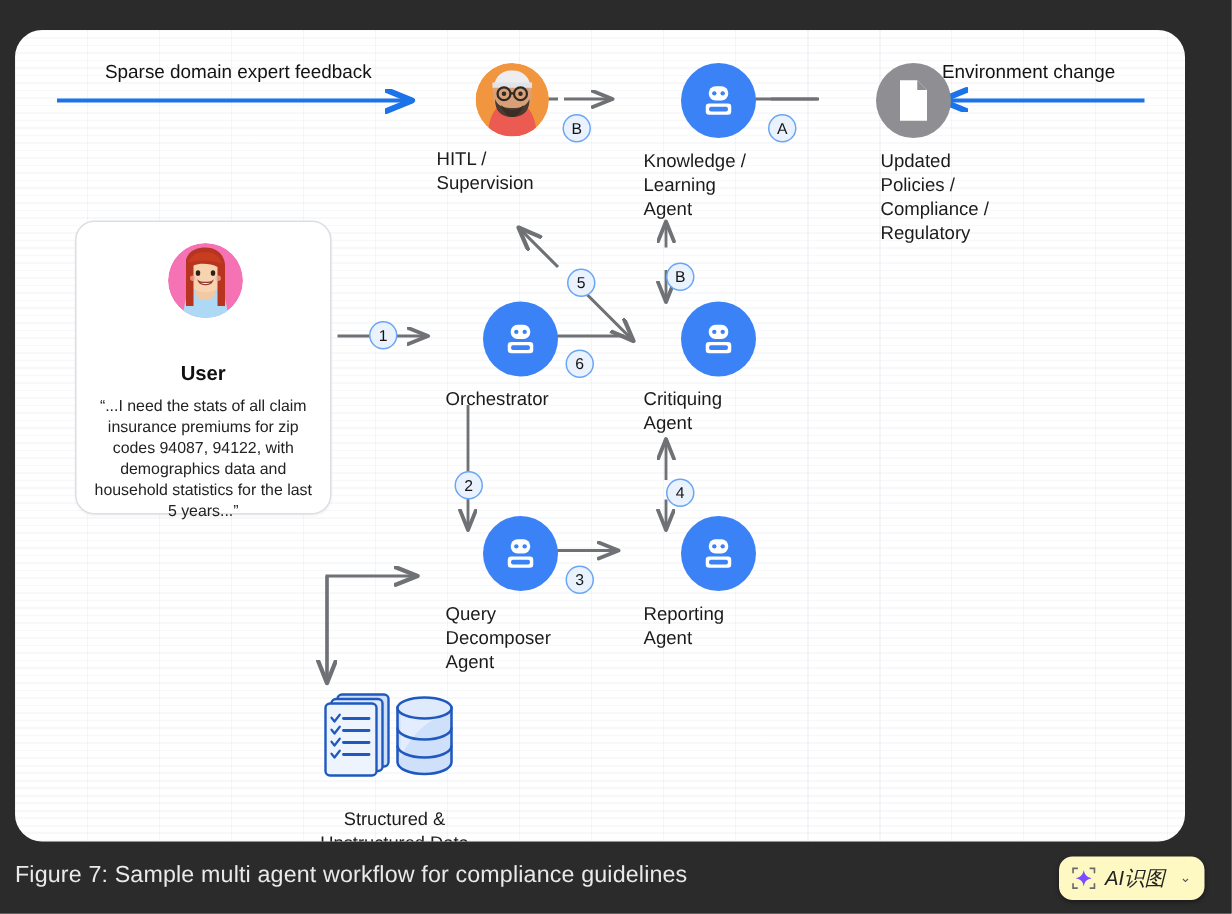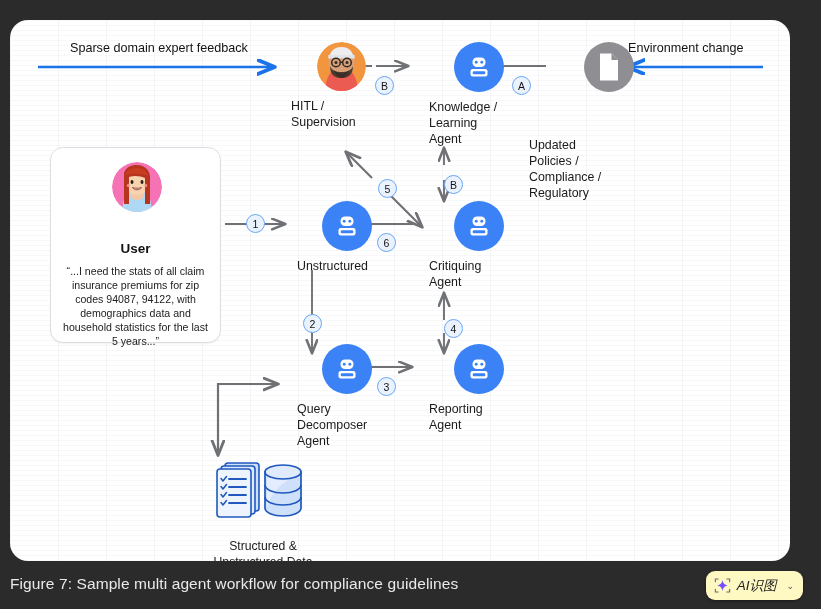--- a/index.html
+++ b/index.html
@@ -223,37 +223,37 @@
 Agent</div>
     </div>
 
     <div class="node">
       <div class="circle c-gray" style="left:539px; top:22px; width:50px; height:50px;">
         <svg class="docglyph" viewBox="0 0 24 30">
           <path d="M3,1.5 L14.5,1.5 L21,8 L21,28.5 L3,28.5 Z" fill="#ffffff"></path>
           <path d="M14.5,1.5 L14.5,8 L21,8 Z" fill="#8e8e93"></path>
         </svg>
       </div>
-      <div class="node-label" style="left:484px; top:79px; width:100px;margin-top:38px;">Updated
+      <div class="node-label" style="left:542px; top:79px; width:100px;">Updated
 Policies /
 Compliance /
 Regulatory</div>
     </div>
 
     <div class="node">
       <div class="circle c-blue" style="left:277px; top:181px; width:50px; height:50px;">
         <svg class="robot" viewBox="0 0 26 26">
           <rect x="6.5" y="3.5" width="13" height="9.5" rx="4.5" fill="#ffffff"></rect>
           <circle cx="10.2" cy="8.2" r="1.45" fill="#3b82f6"></circle>
           <circle cx="15.8" cy="8.2" r="1.45" fill="#3b82f6"></circle>
           <rect x="4.5" y="15" width="17" height="7.5" rx="2.2" fill="#ffffff"></rect>
           <rect x="6.7" y="17.2" width="12.6" height="3.1" rx="1.3" fill="#3b82f6"></rect>
         </svg>
       </div>
-      <div class="node-label" style="left:252px; top:238px; width:100px;">Unstructured</div>
+      <div class="node-label" style="left:252px; top:238px; width:100px;">Orchestrator</div>
     </div>
 
     <div class="node">
       <div class="circle c-blue" style="left:409px; top:181px; width:50px; height:50px;">
         <svg class="robot" viewBox="0 0 26 26">
           <rect x="6.5" y="3.5" width="13" height="9.5" rx="4.5" fill="#ffffff"></rect>
           <circle cx="10.2" cy="8.2" r="1.45" fill="#3b82f6"></circle>
           <circle cx="15.8" cy="8.2" r="1.45" fill="#3b82f6"></circle>
           <rect x="4.5" y="15" width="17" height="7.5" rx="2.2" fill="#ffffff"></rect>
           <rect x="6.7" y="17.2" width="12.6" height="3.1" rx="1.3" fill="#3b82f6"></rect>

